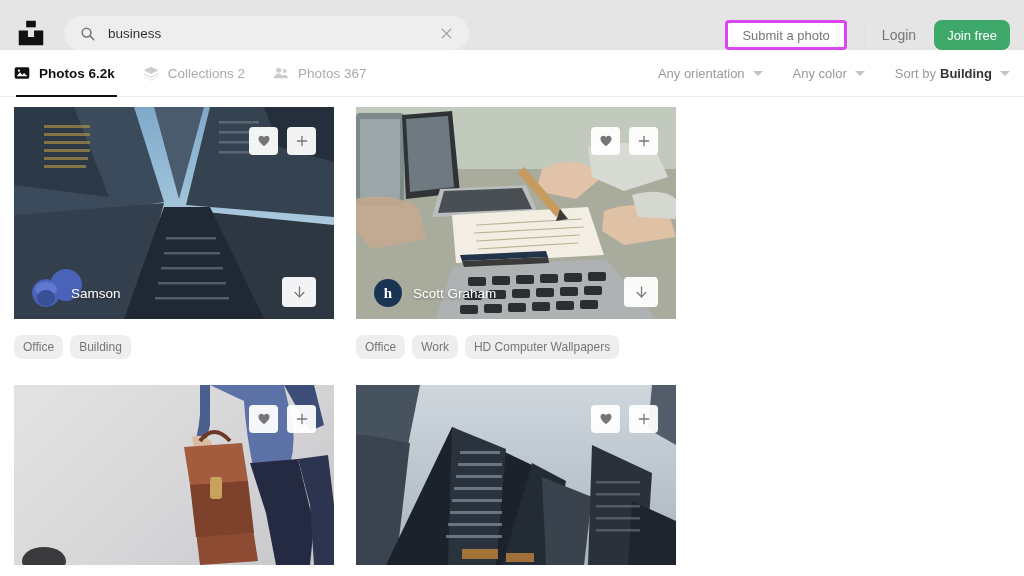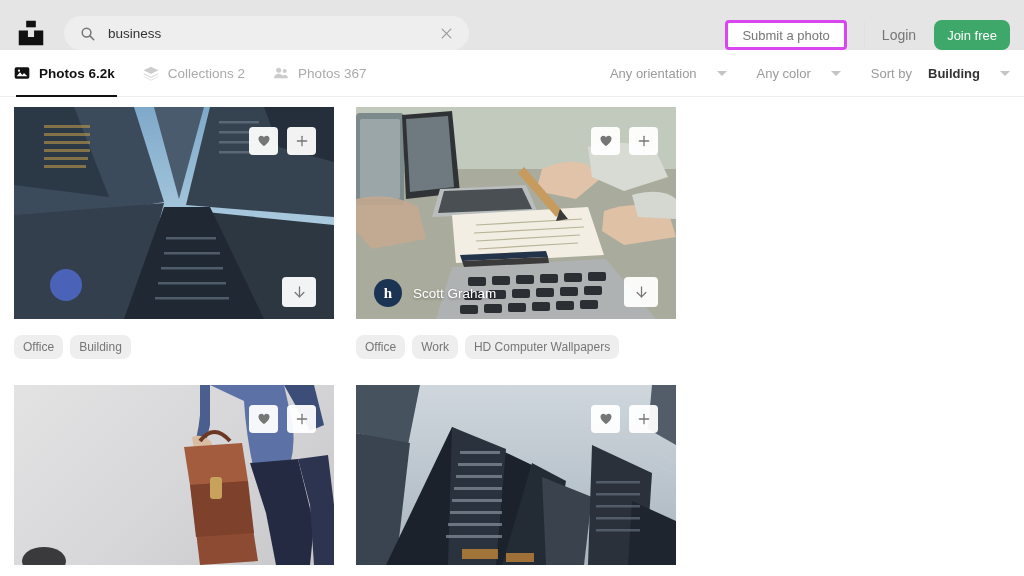--- a/index.html
+++ b/index.html
@@ -102,21 +102,21 @@
     left: 2px; right: -2px; bottom: 0;
     height: 2px; background: #111111;
   }
   .tab.inactive .ticon { color: #cccccc; }
   .tab.active .ticon { color: #111111; }
 
   .filters { margin-left: auto; display: flex; align-items: center; }
   .filter {
     display: flex; align-items: center;
     font-size: 13px; color: #9a9a9a;
-    margin-left: 30px; cursor: pointer; white-space: nowrap; gap: 12px;
+    margin-left: 30px; cursor: pointer; white-space: nowrap;
   }
   .filter .fval { color: #333333; font-weight: bold; margin-left: 4px; }
   .caret {
     margin-left: 8px;
     width: 0; height: 0;
     border-left: 5px solid transparent;
     border-right: 5px solid transparent;
     border-top: 5px solid #c4c4c4;
   }
 
@@ -355,20 +355,30 @@
             </span>
           </div>
           <div class="act-btn">
             <span>
               <svg width="14" height="14" viewBox="0 0 24 24" fill="none" stroke="currentColor" stroke-width="2.2" stroke-linecap="round">
                 <line x1="12" y1="4" x2="12" y2="20"></line>
                   <line x1="4" y1="12" x2="20" y2="12"></line>
               </svg>
             </span>
           </div>
+        </div>
+        <div class="credit">
+          <span class="avatar" id="av0">
+            <svg width="28" height="28" viewBox="0 0 28 28">
+              <circle cx="14" cy="14" r="14" fill="#4a63b8"></circle>
+              <ellipse cx="14" cy="10" rx="11" ry="7" fill="#5f79d0"></ellipse>
+              <ellipse cx="14" cy="19" rx="9" ry="8" fill="#3a4f96"></ellipse>
+            </svg>
+          </span>
+          <span class="credit-name">Samson</span>
         </div>
         <div class="dl-btn">
           <span>
             <svg width="15" height="15" viewBox="0 0 24 24" fill="none" stroke="currentColor" stroke-width="2" stroke-linecap="round" stroke-linejoin="round">
               <line x1="12" y1="3" x2="12" y2="19"></line>
                 <polyline points="5,12 12,19 19,12"></polyline>
             </svg>
           </span>
         </div>
       </div>

